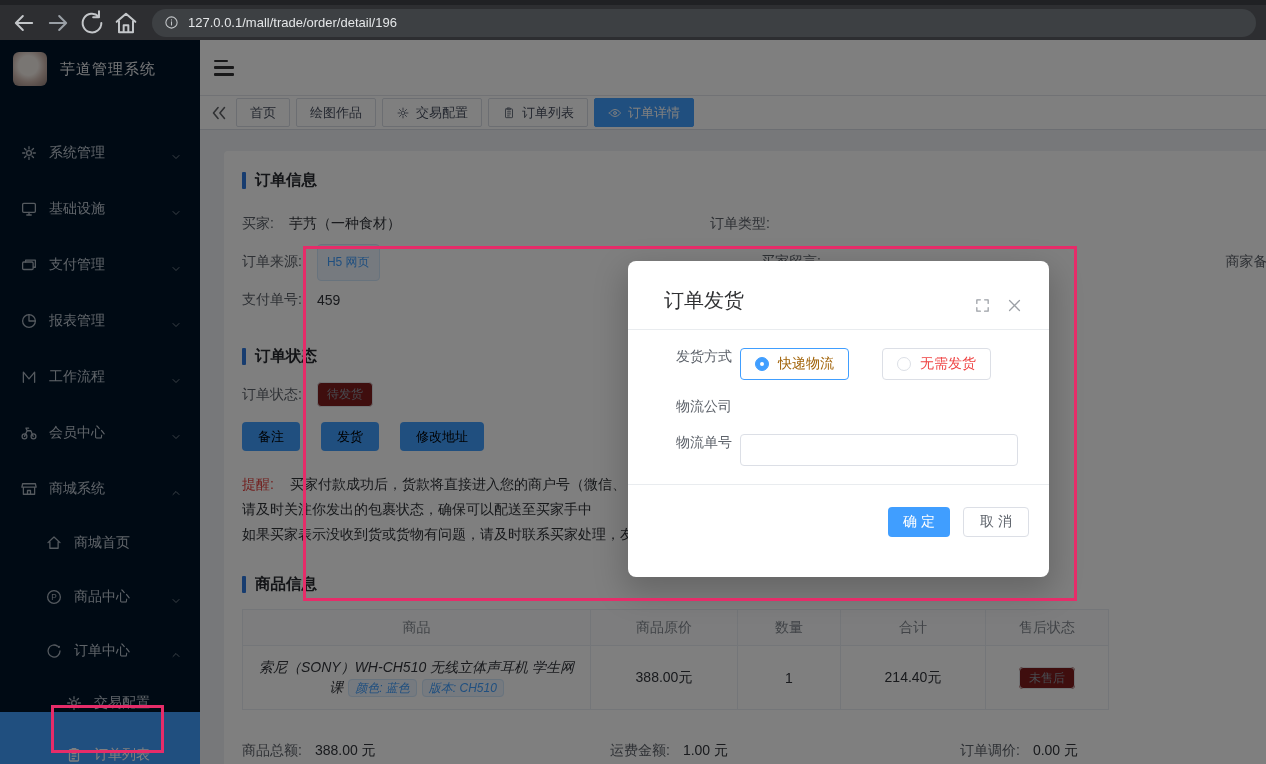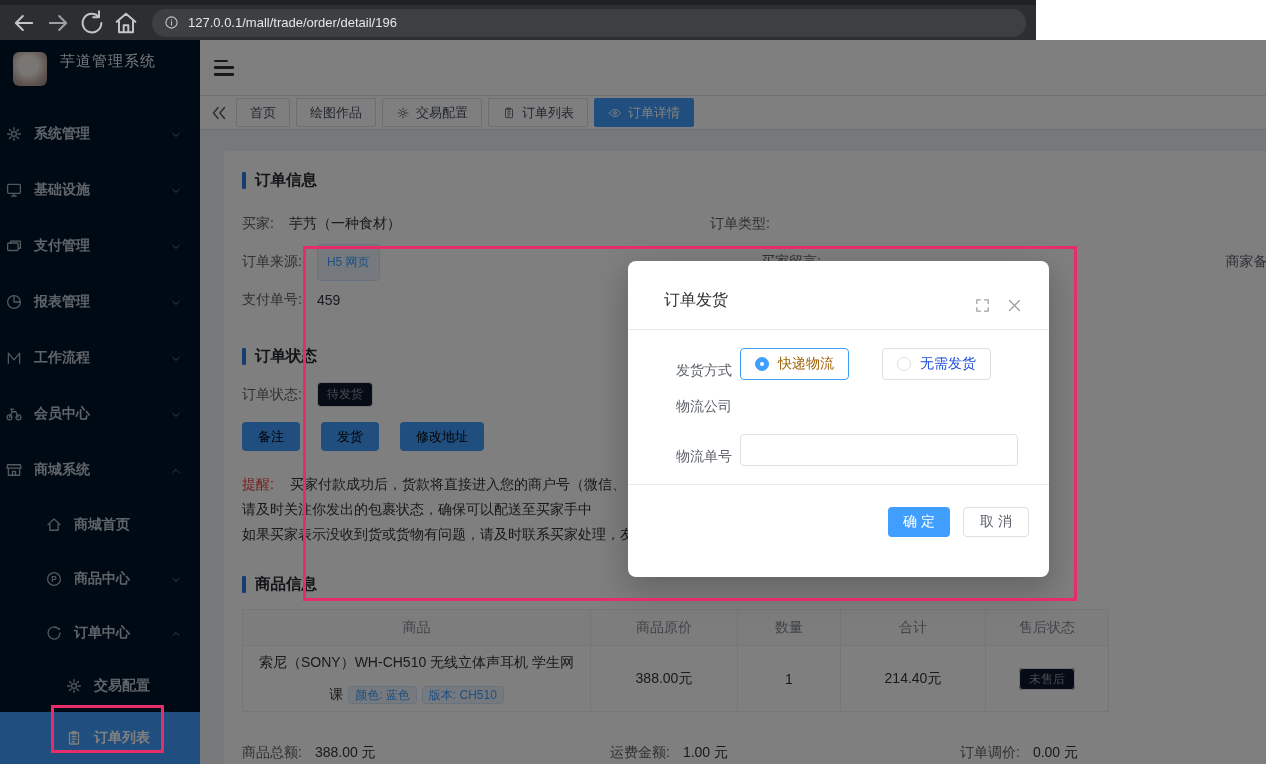--- a/index.html
+++ b/index.html
@@ -1,44 +1,44 @@
 <!DOCTYPE html>
 <html><head>
 <meta charset="utf-8">
 <style>
   * { margin:0; padding:0; box-sizing:border-box; }
   html,body { width:1266px; height:764px; overflow:hidden; background:#fff;
               font-family:"Liberation Sans", sans-serif; }
   .stage { position:relative; width:1266px; height:764px; overflow:hidden; }
 
   
-  .chrome { position:absolute; left:0; top:0; width:1036px; height:40px;
+  .chrome { position:absolute; left:0; top:0; width:1266px; height:40px;
             background:#2d2e31; border-top:5px solid #202124;
             display:flex; align-items:center; padding:0 10px; gap:6px; }
   .chrome .nav-ic { width:28px; height:28px; display:flex; align-items:center;
             justify-content:center; color:#c3c6c9; border-radius:50%; }
   .chrome .nav-ic.dim { color:#9aa0a6; }
   .urlbar { flex:1; height:28px; margin-left:6px; background:#3d4043;
             border-radius:14px; display:flex; align-items:center;
             padding:0 12px; gap:9px; color:#e4e6e8; font-size:13px; }
   .urlbar .info-ic { color:#c3c6c9; display:flex; }
 
   
   .app { position:absolute; left:0; top:40px; width:1266px; height:724px; background:#f0f2f5; }
 
   
   .sidebar { position:absolute; left:0; top:0; width:200px; height:724px;
              background:#001529; overflow:hidden; }
-  .logo-row { display:flex; gap:13px; padding:12px 0 12px 13px; height:58px; }
+  .logo-row { display:flex; align-items:center; gap:13px; padding:12px 0 12px 13px; height:58px; }
   .logo-avatar { width:34px; height:34px; border-radius:6px; flex:none;
              background:radial-gradient(circle at 45% 40%, #f3ece6 0 35%, #cdb7ae 60%, #8d7a74 100%); }
   .logo-title { color:#e8eaed; font-size:15px; letter-spacing:1px; }
   .menu { margin-top:8px; }
-  .mi { display:flex; align-items:center; height:56px; padding:0 18px 0 5px;
-        color:#bfc8d2; font-size:14px;font-weight:bold; }
+  .mi { display:flex; align-items:flex-end; height:56px; padding:0 18px 0 20px;
+        color:#bfc8d2; font-size:14px; }
   .mi .ic { width:18px; height:18px; margin-right:11px; color:#aab4bf; flex:none; }
   .mi .chev { margin-left:auto; width:12px; height:12px; color:#8a939e; }
   .mi.sub { padding-left:45px; height:54px; }
   .mi.sub2 { padding-left:65px; height:52px; }
   .mi.active { background:#409eff; color:#fff; }
   .mi.active .ic { color:#fff; }
   svg.lic { width:100%; height:100%; fill:none; stroke:currentColor; stroke-width:1.7;
             stroke-linecap:round; stroke-linejoin:round; }
 
   
@@ -68,63 +68,63 @@
   .sec-title .bar { width:4px; height:17px; background:#2f79de; border-radius:1px; }
   .sec-title .txt { font-size:15.5px; font-weight:bold; color:#26292e; }
   .desc { margin-top:14px; }
   .drow { display:flex; height:38px; align-items:center; font-size:14px; }
   .dcell { display:flex; align-items:center; }
   .dcell.c1 { width:523px; } .dcell.c2 { width:468px; } .dcell.c3 { width:180px; }
   .dlabel { color:#5d626a; margin-right:15px; white-space:nowrap; }
   .dval { color:#32353b; }
   .tag-blue { font-size:12px; color:#409eff; background:#ecf5ff; border:1px solid #d0e6fb;
               border-radius:4px; padding:9px 9px; }
-  .tag-info { font-size:12px; color:#8f959e; background:#0f172a; border:1px solid #e3e5e8;
+  .tag-info { font-size:12px; color:#8f959e; background:#7f1d1d; border:1px solid #e3e5e8;
               border-radius:4px; padding:3px 9px; }
   .status-sec { margin-top:26px; }
   .srow { margin-top:15px; display:flex; align-items:center; font-size:14px; }
   .btn-row { margin-top:15px; display:flex; gap:21px; }
   .btn-blue { background:#409eff; color:#000000; border:none; border-radius:4px;
               font-size:13px; padding:0 16px; height:29px;
               font-family:"Liberation Sans", sans-serif; }
   .reminder { margin-top:21px; font-size:14px; color:#2f3237; line-height:25px; }
   .reminder .red { color:#e5413e; margin-right:16px; }
   .prod-sec { margin-top:26px; }
   table.ptable { margin-top:14px; border-collapse:collapse; width:866px;
                  font-size:14px; table-layout:fixed; }
   .ptable th, .ptable td { border:1px solid #e9edf3; text-align:center;
                  padding:0 12px; font-weight:normal; }
   .ptable th { height:36px; color:#82878f; background:#fafbfc; }
   .ptable td { height:64px; color:#32353b; }
-  .pname { line-height:32px; }
+  .pname { line-height:20px;font-style:italic; }
   .pname .tag-blue { padding:1px 6px; margin-left:5px; }
   .totals { position:relative; margin-top:32px; height:20px; font-size:14px; }
   .totals .titem { position:absolute; display:flex; }
   .totals .t1 { left:0; } .totals .t2 { left:368px; } .totals .t3 { left:718px; }
   .totals .tl { color:#5d626a; margin-right:13px; }
   .totals .tv { color:#32353b; }
 
   
   .overlay { position:absolute; left:0; top:40px; width:1266px; height:724px;
              background:rgba(0,0,0,0.5); z-index:100; }
 
   
   .modal { position:absolute; left:628px; top:261px; width:421px; height:316px;
            background:#fff; border-radius:8px; z-index:200;
            box-shadow:0 12px 32px 4px rgba(0,0,0,.2); }
   .m-head { height:69px; display:flex; align-items:center; padding:10px 20px 0 36px;
             border-bottom:1px solid #e9ecef; position:relative; }
-  .m-title { font-size:16px; color:#303133; font-weight:500; }
+  .m-title { font-size:20px; color:#303133; font-weight:500; }
   .m-hic { position:absolute; top:36px; width:17px; height:17px; color:#9ca0a6; }
   .m-full { right:58px; } .m-close { right:26px; }
   .m-body { padding:18px 20px 0 0; }
-  .frow { display:flex; align-items:flex-end; margin-bottom:18px; }
+  .frow { display:flex; align-items:flex-start; margin-bottom:18px; }
   .flabel { width:104px; margin-right:8px; text-align:right; font-size:14px; color:#5d626a; flex:none; }
   .radio-box { height:32px; display:flex; align-items:center; gap:9px; padding:0 14px;
-               border:1px solid #dcdfe6; border-radius:4px; font-size:14px; color:#1d4ed8; }
+               border:1px solid #dcdfe6; border-radius:4px; font-size:14px; color:#ef4444; }
   .radio-box.sel { border-color:#409eff; color:#a16207; }
   .rdot { width:14px; height:14px; border-radius:50%; border:1px solid #dcdfe6; background:#fff; position:relative; }
   .radio-box.sel .rdot { border-color:#409eff; background:#409eff; }
   .radio-box.sel .rdot::after { content:""; position:absolute; left:4px; top:4px;
                width:4px; height:4px; border-radius:50%; background:#fff; }
   .gap34 { width:33px; }
   .sel-input { width:278px; height:32px; border:1px solid #dcdfe6; border-radius:4px;
                display:flex; align-items:center; padding:0 12px; font-size:14px; color:#a8abb2; }
   .sel-input .chev { margin-left:auto; width:13px; height:13px; color:#a8abb2; }
   .txt-input { width:278px; height:32px; border:1px solid #dcdfe6; border-radius:4px;

